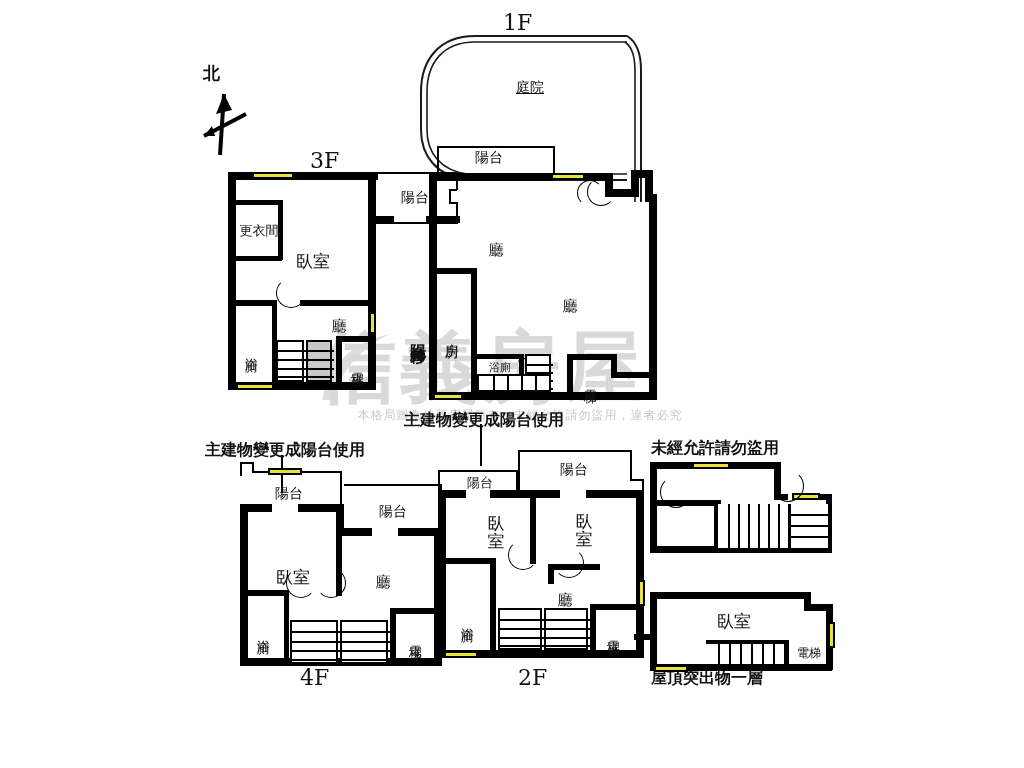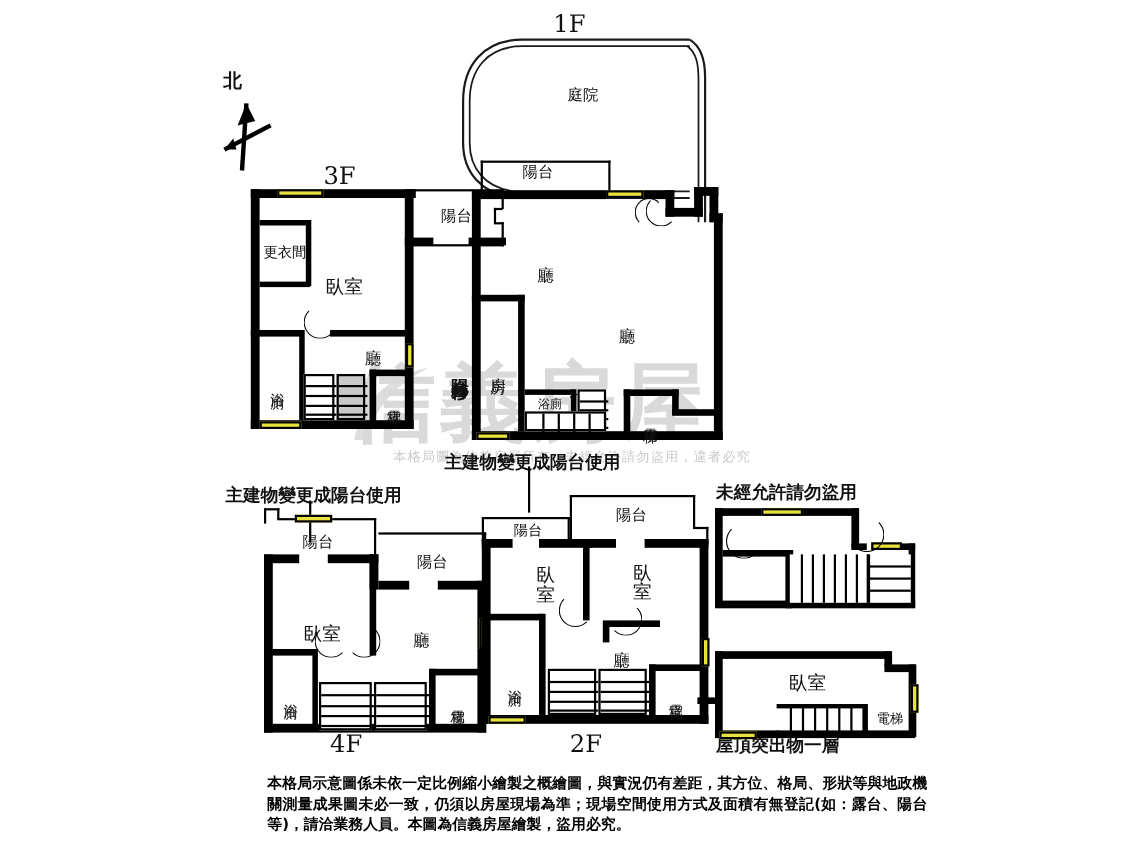--- a/index.html
+++ b/index.html
@@ -76,39 +76,39 @@
     <svg width="66" height="100" viewBox="0 0 66 100">
       <path d="M22 95 L26 34" stroke="#000" stroke-width="4" fill="none"></path>
       <path d="M26 34 L18 54 L34 50 Z" fill="#000"></path>
       <path d="M6 76 L48 54" stroke="#000" stroke-width="4" fill="none"></path>
       <path d="M6 76 L14 66 L17 76 Z" fill="#000"></path>
     </svg>
   </div>
   <div class="clabel" style="left:203px;top:62px;font-size:17px;">北</div>
 
   <div class="flabel" style="left:503px;top:10px;">1F</div>
-  <div class="flabel" style="left:294px;top:148px;">3F</div>
+  <div class="flabel" style="left:310px;top:148px;">3F</div>
   <div class="flabel" style="left:300px;top:665px;">4F</div>
   <div class="flabel" style="left:518px;top:665px;">2F</div>
   <div class="clabel" style="left:651px;top:438px;font-size:16px;">未經允許請勿盜用</div>
   <div class="clabel" style="left:651px;top:668px;font-size:16px;text-align:center;">屋頂突出物一層</div>
 
   <div class="room vert" style="left:408px;top:278px;width:20px;height:112px;font-size:16px;font-weight:700;">陽台外移</div>
   <div class="clabel" style="left:205px;top:440px;">主建物變更成陽台使用</div>
   <div class="clabel" style="left:404px;top:410px;">主建物變更成陽台使用</div>
   <div class="wall" style="left:480px;top:424px;width:1.5px;height:42px;"></div>
   <div class="wall" style="left:281px;top:455px;width:1.5px;height:38px;"></div>
 
   <div class="abs" style="left:415px;top:30px;">
 
     <svg class="abs" style="left:0px;top:0px;" width="230" height="160" viewBox="0 0 230 160">
       <path d="M212 6 L60 6 C24 6 6 30 6 62 L6 100 C6 126 22 146 52 150 L212 150" fill="none" stroke="#1a1a1a" stroke-width="2"></path>
       <path d="M212 12 L60 12 C28 12 12 33 12 62 L12 100 C12 123 26 141 53 144 L212 144" fill="none" stroke="#1a1a1a" stroke-width="1.6"></path>
     </svg>
-    <div class="room" style="left:60px;top:48px;width:110px;height:18px;">庭院</div>
+    <div class="room" style="left:60px;top:48px;width:110px;height:18px;text-decoration:underline;">庭院</div>
 
     <svg class="abs" style="left:196px;top:0px;" width="36" height="200" viewBox="0 0 36 200">
       <path d="M16 6 C26 12 30 24 30 40 L30 172" fill="none" stroke="#1a1a1a" stroke-width="2"></path>
       <path d="M14 12 C22 18 24 28 24 42 L24 172" fill="none" stroke="#1a1a1a" stroke-width="1.6"></path>
     </svg>
 
     <div class="door" style="left:172px;top:148px;width:26px;height:26px;transform:rotate(0deg);"></div>
 
     <div class="thin" style="left:22px;top:116px;width:118px;height:1.5px;"></div>
     <div class="thin" style="left:22px;top:116px;width:1.5px;height:30px;"></div>
@@ -385,15 +385,14 @@
       <div class="stepv" style="left:54px;top:0;height:26px;"></div>
       <div class="stepv" style="left:65px;top:0;height:26px;"></div>
     </div>
     <div class="wall" style="left:56px;top:48px;width:82px;height:4px;"></div>
     <div class="wall" style="left:56px;top:72px;width:126px;height:7px;"></div>
 
     <div class="wall" style="left:134px;top:48px;width:5px;height:30px;"></div>
     <div class="room" style="left:140px;top:52px;width:38px;height:18px;font-size:12px;">電梯</div>
   </div>
 
-  <div class="disc">本格局示意圖係未依一定比例縮小繪製之概繪圖，與實況仍有差距，其方位、格局、形狀等與地政機關測量成果圖未必一致，仍須以房屋現場為準；現場空間使用方式及面積有無登記(如：露台、陽台等)，請洽業務人員。本圖為信義房屋繪製，盜用必究。</div>
 
 </div>
 
 </body></html>

